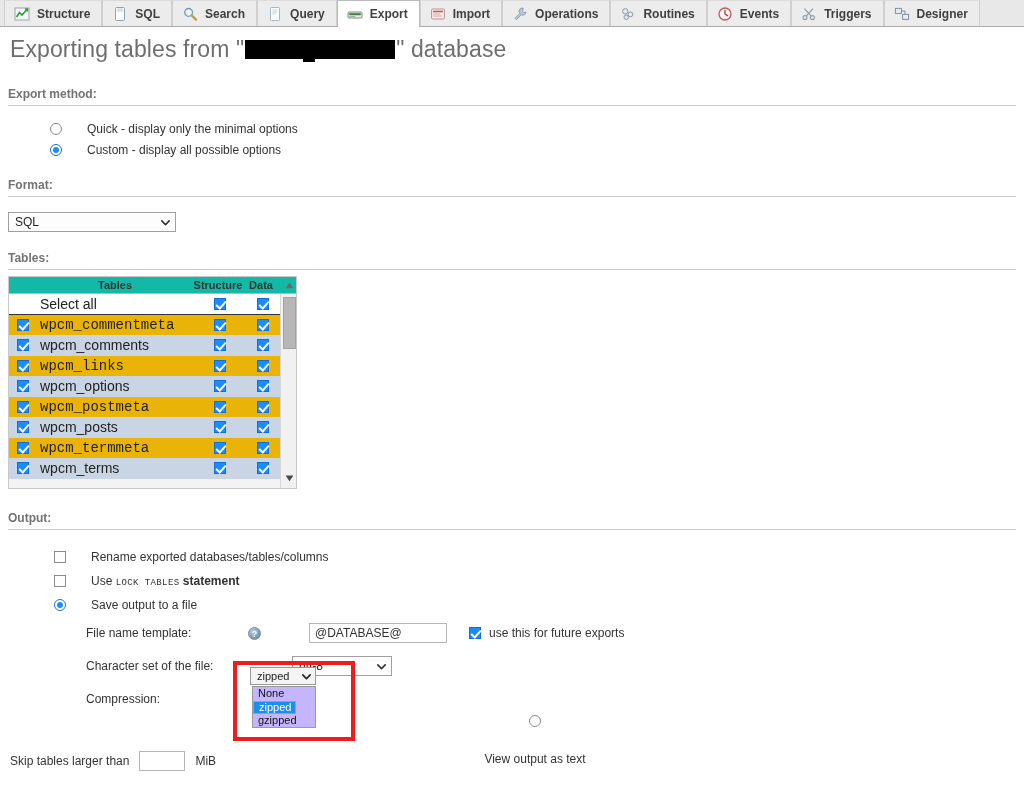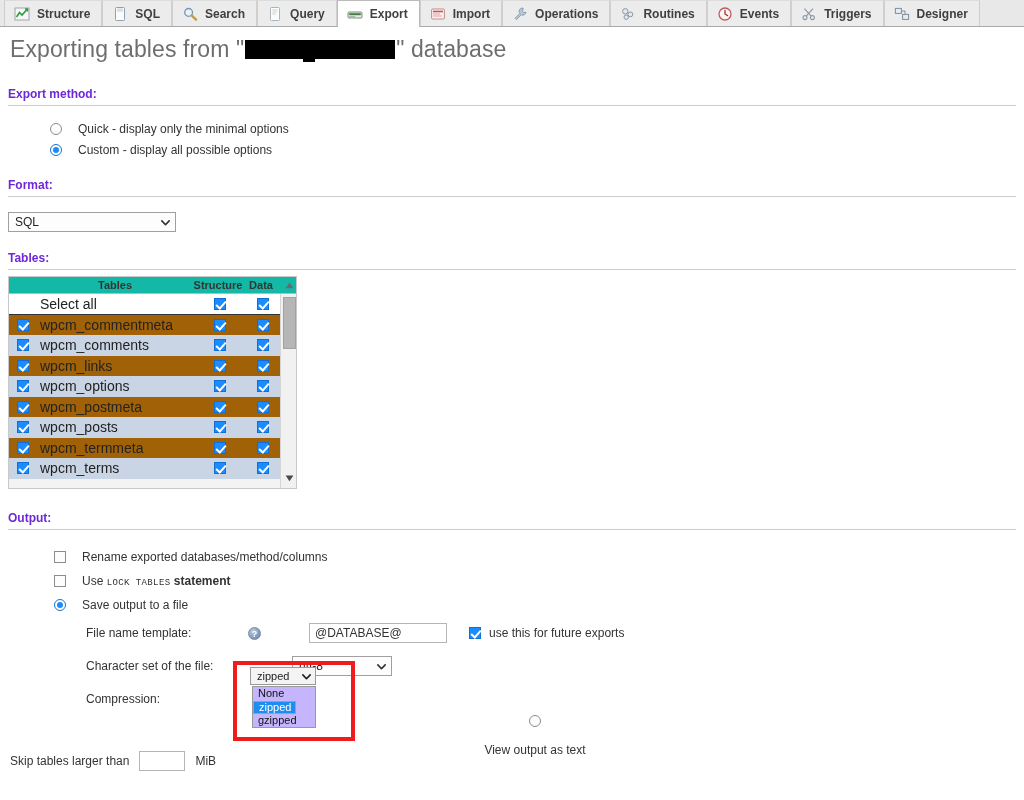--- a/index.html
+++ b/index.html
@@ -78,31 +78,31 @@
   }
 
   
   .section {
     margin: 0 0 0 0;
     padding: 0 8px 0 8px;
   }
   .section-title {
     font-size: 12px;
     font-weight: bold;
-    color: #6d28d9;
+    color: #737373;
     border-bottom: 1px solid #cccccc;
     padding-bottom: 4px;
     margin: 0 0 6px 0;
   }
 
   
   .opt-row {
     display: flex;
     align-items: center;
-    gap: 16px;
+    gap: 25px;
     height: 21px;
     font-size: 12px;
     color: #333;
   }
   .rad {
     width: 12px; height: 12px;
     border-radius: 50%;
     border: 1px solid #8c8c8c;
     background: #fdfdfd;
     flex: 0 0 12px;
@@ -205,21 +205,21 @@
     height: 20.5px;
     font-size: 14px;
     color: #222;
     width: 272px;
   }
   .trow .c-chk  { width: 28px; display:flex; justify-content:center; }
   .trow .c-name { flex: 1; padding-left: 3px; }
   .trow .c-st   { width: 50px; display:flex; justify-content:center; }
   .trow .c-da   { width: 36px; display:flex; justify-content:center; }
   .trow.selall  { background: #ffffff; border-bottom: 1px solid #333333; }
-  .trow.odd     { background: #a16207; }
+  .trow.odd     { background: #eab308; font-family: Liberation Mono, monospace; }
   .trow.even    { background: #c9d5e5; }
 
   
   #tbl-scroll {
     position: absolute;
     right: 0; top: 17px;
     width: 16px;
     bottom: 0;
     background: #f1f1f1;
     border-left: 1px solid #d6d6d6;
@@ -573,21 +573,21 @@
     </div>
   </div>
 </div>
 
 <div class="section" style="margin-top:22px;">
   <div class="section-title">Output:</div>
 
   <div style="padding-left:46px; padding-top:9px;">
     <div class="opt-row" style="height:24px;">
       <span class="chk"></span>
-      <span>Rename exported databases/method/columns</span>
+      <span>Rename exported databases/tables/columns</span>
     </div>
 
     <div class="opt-row" style="height:24px;">
       <span class="chk"></span>
       <span class="lbl"><span>Use </span><span class="smallcaps">LOCK TABLES</span><span style="font-weight:bold;"> statement</span></span>
     </div>
 
     <div class="opt-row" style="height:24px;">
       <span class="rad on"></span>
       <span>Save output to a file</span>

